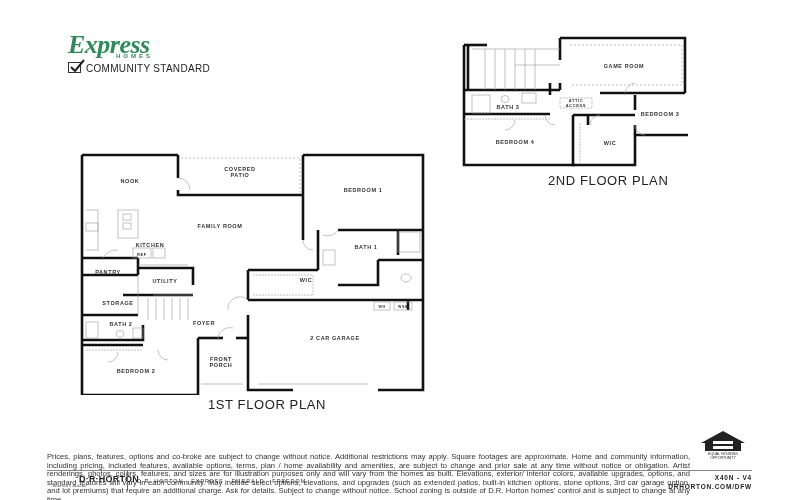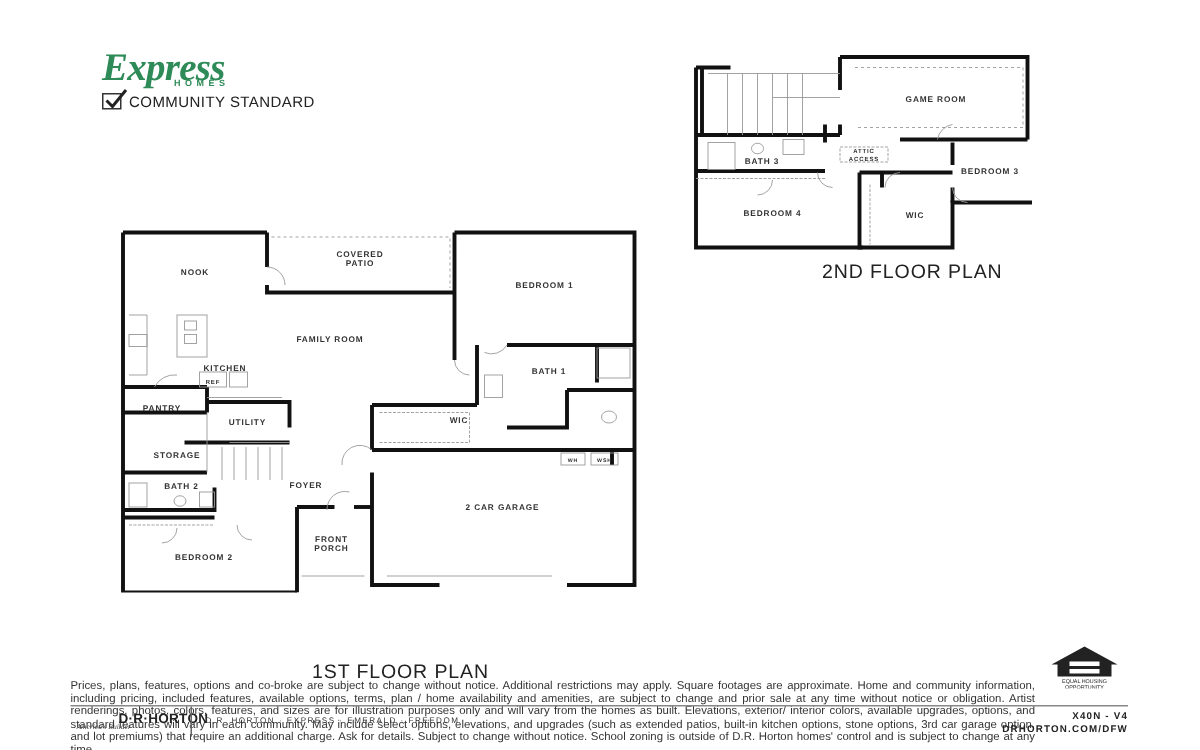--- a/index.html
+++ b/index.html
@@ -180,21 +180,21 @@
     <text class="rm" x="43" y="176">BATH 2</text>
     <text class="rm" x="126" y="175">FOYER</text>
     <text class="rm" x="143" y="211">FRONT</text>
     <text class="rm" x="143" y="217">PORCH</text>
     <text class="rm" x="58" y="223">BEDROOM 2</text>
     <text class="rm" x="257" y="190">2 CAR GARAGE</text>
     <text class="rm" x="304" y="158" style="font-size:3.5px">WH</text>
     <text class="rm" x="325" y="158" style="font-size:3.5px">WSH</text>
   </svg>
 </div>
-<div class="plan-title" style="left:208px; top:397px;margin-top:43px;">1ST FLOOR PLAN</div>
+<div class="plan-title" style="left:208px; top:397px;">1ST FLOOR PLAN</div>
 
 <div class="disclaimer">Prices, plans, features, options and co-broke are subject to change without notice. Additional restrictions may apply. Square footages are approximate. Home and community information, including pricing, included features, available options, terms, plan / home availability and amenities, are subject to change and prior sale at any time without notice or obligation. Artist renderings, photos, colors, features, and sizes are for illustration purposes only and will vary from the homes as built. Elevations, exterior/ interior colors, available upgrades, options, and standard features will vary in each community. May include select options, elevations, and upgrades (such as extended patios, built-in kitchen options, stone options, 3rd car garage option, and lot premiums) that require an additional charge. Ask for details. Subject to change without notice. School zoning is outside of D.R. Horton homes' control and is subject to change at any time.</div>
 
 <div class="eho">
   <svg width="52" height="30" viewBox="0 0 52 30">
     <path d="M26 2 L4 14 L8 14 L8 22 L44 22 L44 14 L48 14 Z" fill="#222"></path>
     <rect x="16" y="12" width="20" height="3" fill="#fff"></rect>
     <rect x="16" y="17" width="20" height="3" fill="#fff"></rect>
     <text x="26" y="26" font-size="3.6" text-anchor="middle" fill="#222" font-family="Liberation Sans, sans-serif">EQUAL HOUSING</text>
     <text x="26" y="30" font-size="3.6" text-anchor="middle" fill="#222" font-family="Liberation Sans, sans-serif">OPPORTUNITY</text>

